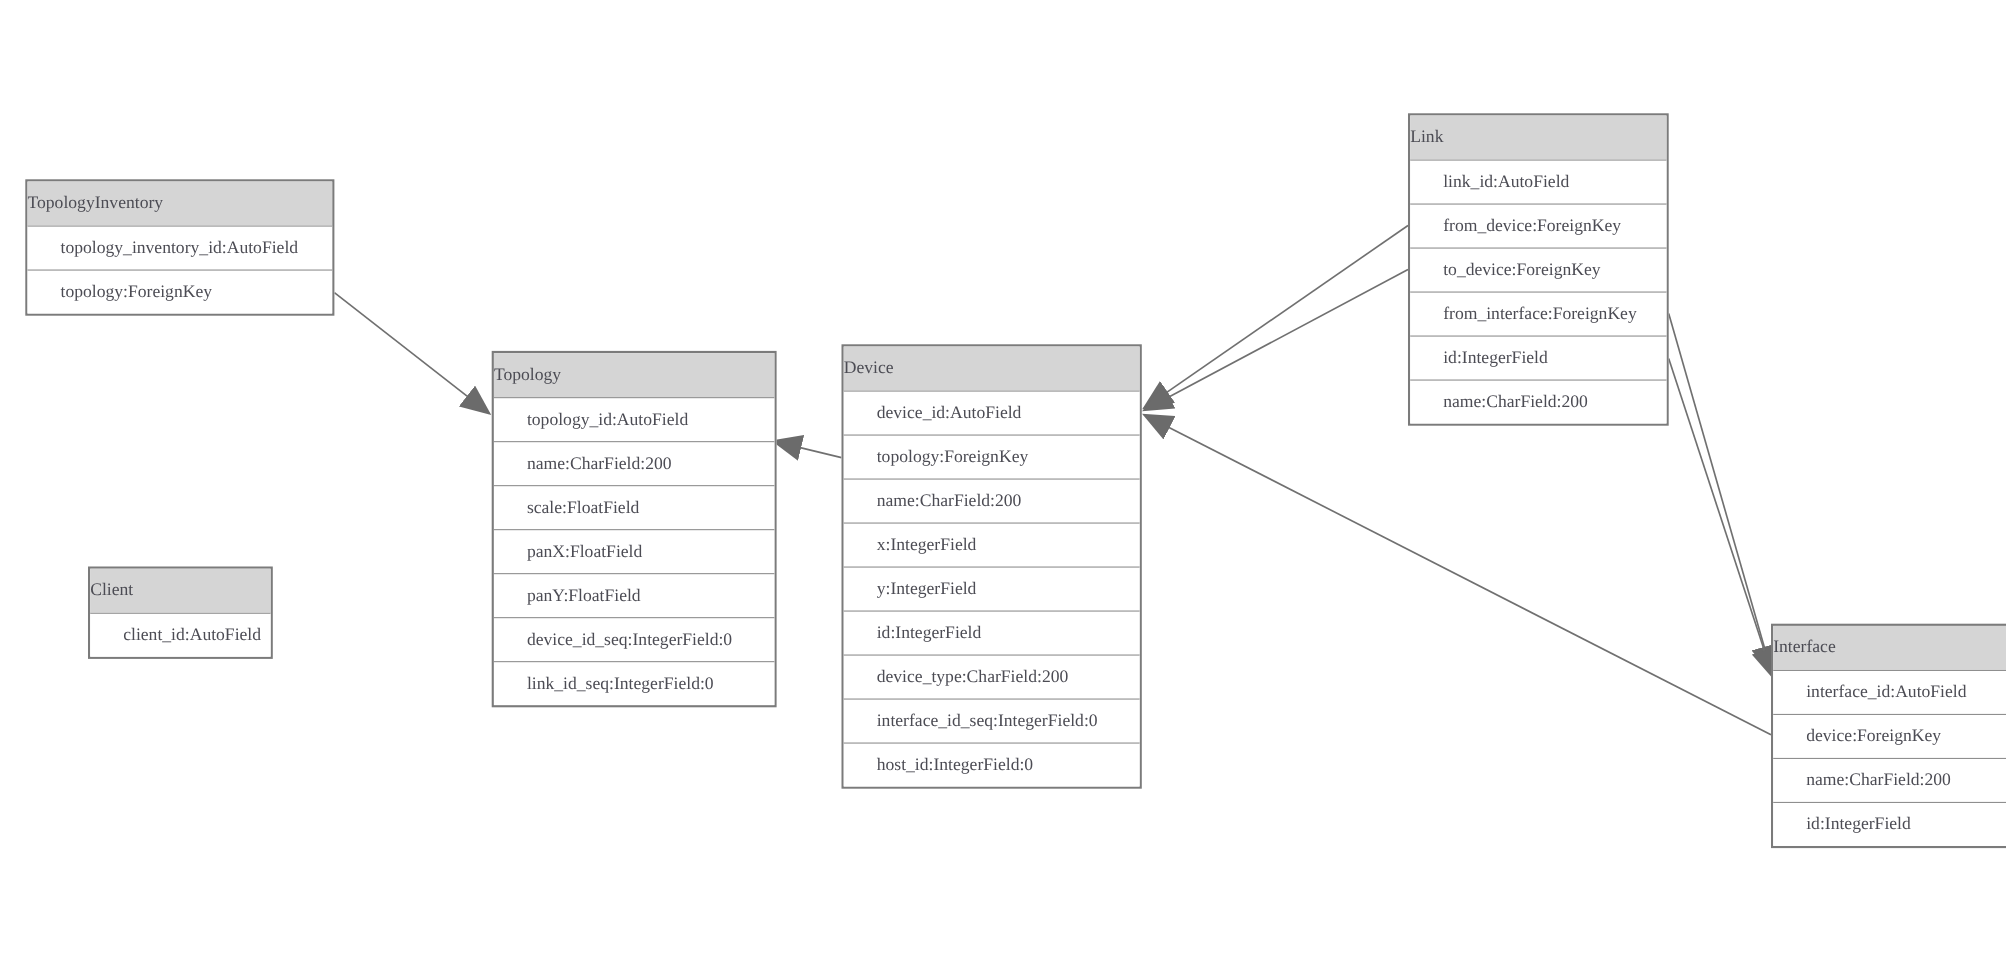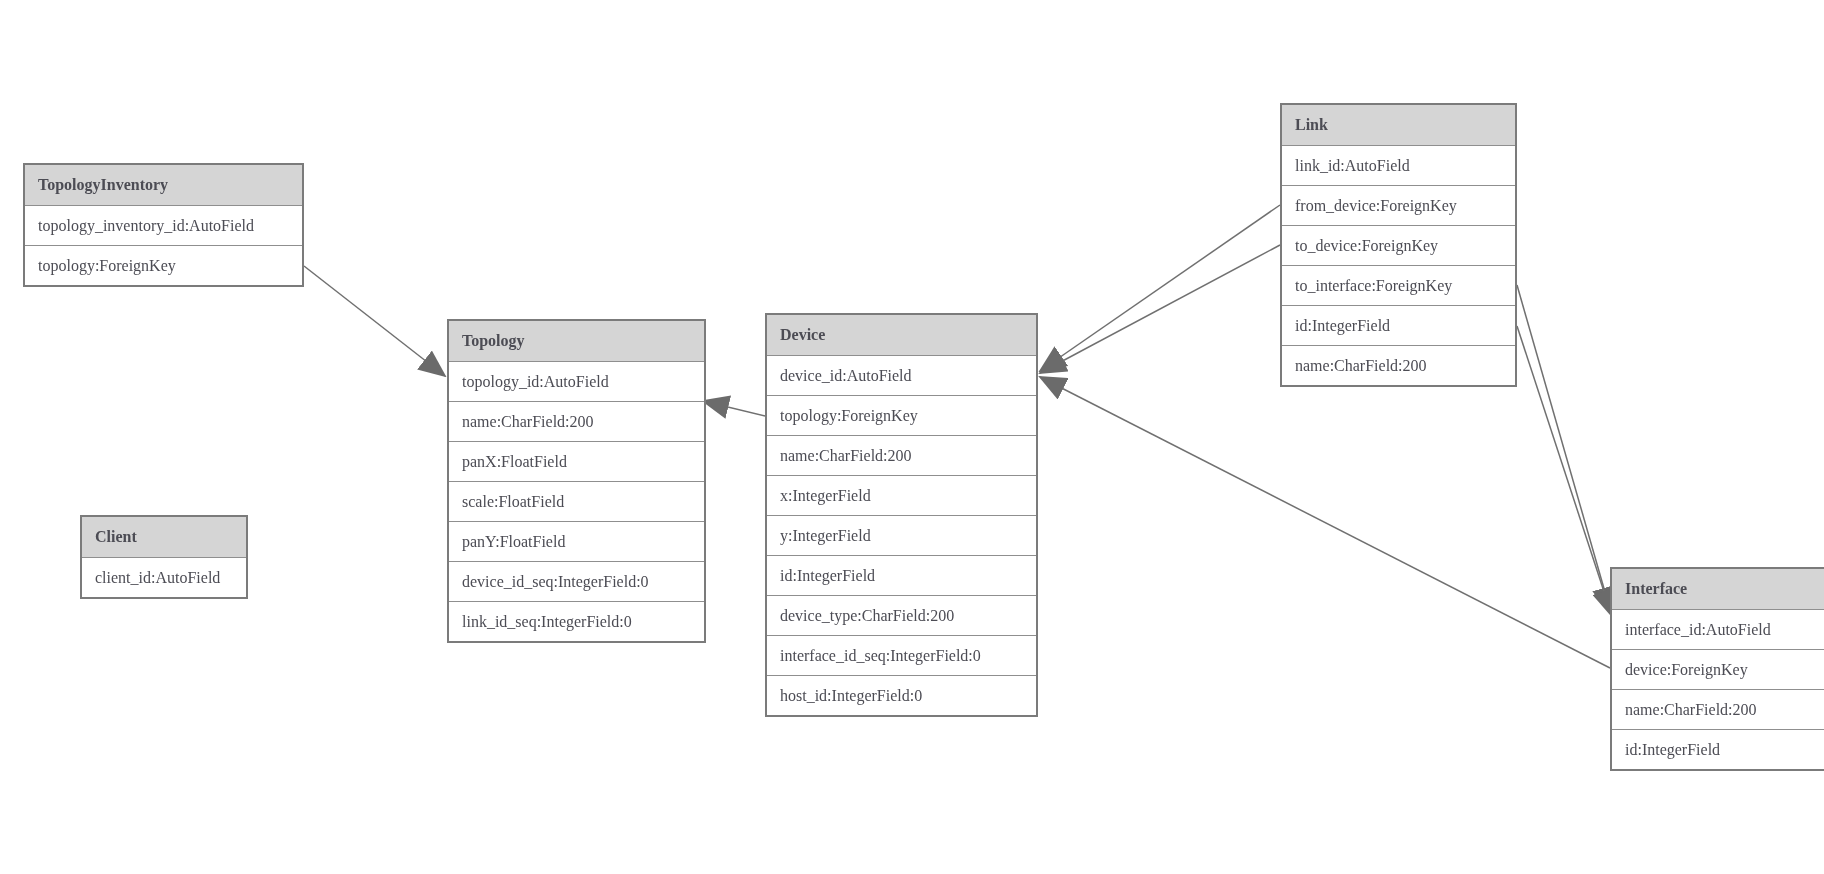--- a/index.html
+++ b/index.html
@@ -19,30 +19,28 @@
   #edges { position: absolute; left: 0; top: 0; width: 1824px; height: 874px; }
 
   .table {
     position: absolute;
     background: #ffffff;
     border: 2px solid var(--border);
   }
   .thead {
     height: 40px;
     line-height: 40px;
-    padding-left: 13px;
     background: var(--header);
     white-space: nowrap;
     overflow: hidden;
-    font-weight: bold;
   }
   .trow {
     height: 40px;
     line-height: 39px;
-    padding-left: 13px;
+    padding-left: 30px;
     border-top: 1px solid var(--inner);
     background: #ffffff;
     white-space: nowrap;
     overflow: hidden;
   }
 </style>
 </head>
 <body>
 
 <div id="canvas">
@@ -68,22 +66,22 @@
         <div class="trow">topology_inventory_id:AutoField</div>
         <div class="trow">topology:ForeignKey</div>
       </div>
   </div>
 
   <div class="table" style="left:447px; top:319px; width:259px">
     <div class="thead">Topology</div>
     <div>
         <div class="trow">topology_id:AutoField</div>
         <div class="trow">name:CharField:200</div>
+        <div class="trow">scale:FloatField</div>
         <div class="trow">panX:FloatField</div>
-        <div class="trow">scale:FloatField</div>
         <div class="trow">panY:FloatField</div>
         <div class="trow">device_id_seq:IntegerField:0</div>
         <div class="trow">link_id_seq:IntegerField:0</div>
       </div>
   </div>
 
   <div class="table" style="left:80px; top:515px; width:168px">
     <div class="thead">Client</div>
     <div>
         <div class="trow">client_id:AutoField</div>
@@ -104,21 +102,21 @@
         <div class="trow">host_id:IntegerField:0</div>
       </div>
   </div>
 
   <div class="table" style="left:1280px; top:103px; width:237px">
     <div class="thead">Link</div>
     <div>
         <div class="trow">link_id:AutoField</div>
         <div class="trow">from_device:ForeignKey</div>
         <div class="trow">to_device:ForeignKey</div>
-        <div class="trow">to_interface:ForeignKey</div>
+        <div class="trow">from_interface:ForeignKey</div>
         <div class="trow">id:IntegerField</div>
         <div class="trow">name:CharField:200</div>
       </div>
   </div>
 
   <div class="table" style="left:1610px; top:567px; width:233px">
     <div class="thead">Interface</div>
     <div>
         <div class="trow">interface_id:AutoField</div>
         <div class="trow">device:ForeignKey</div>

